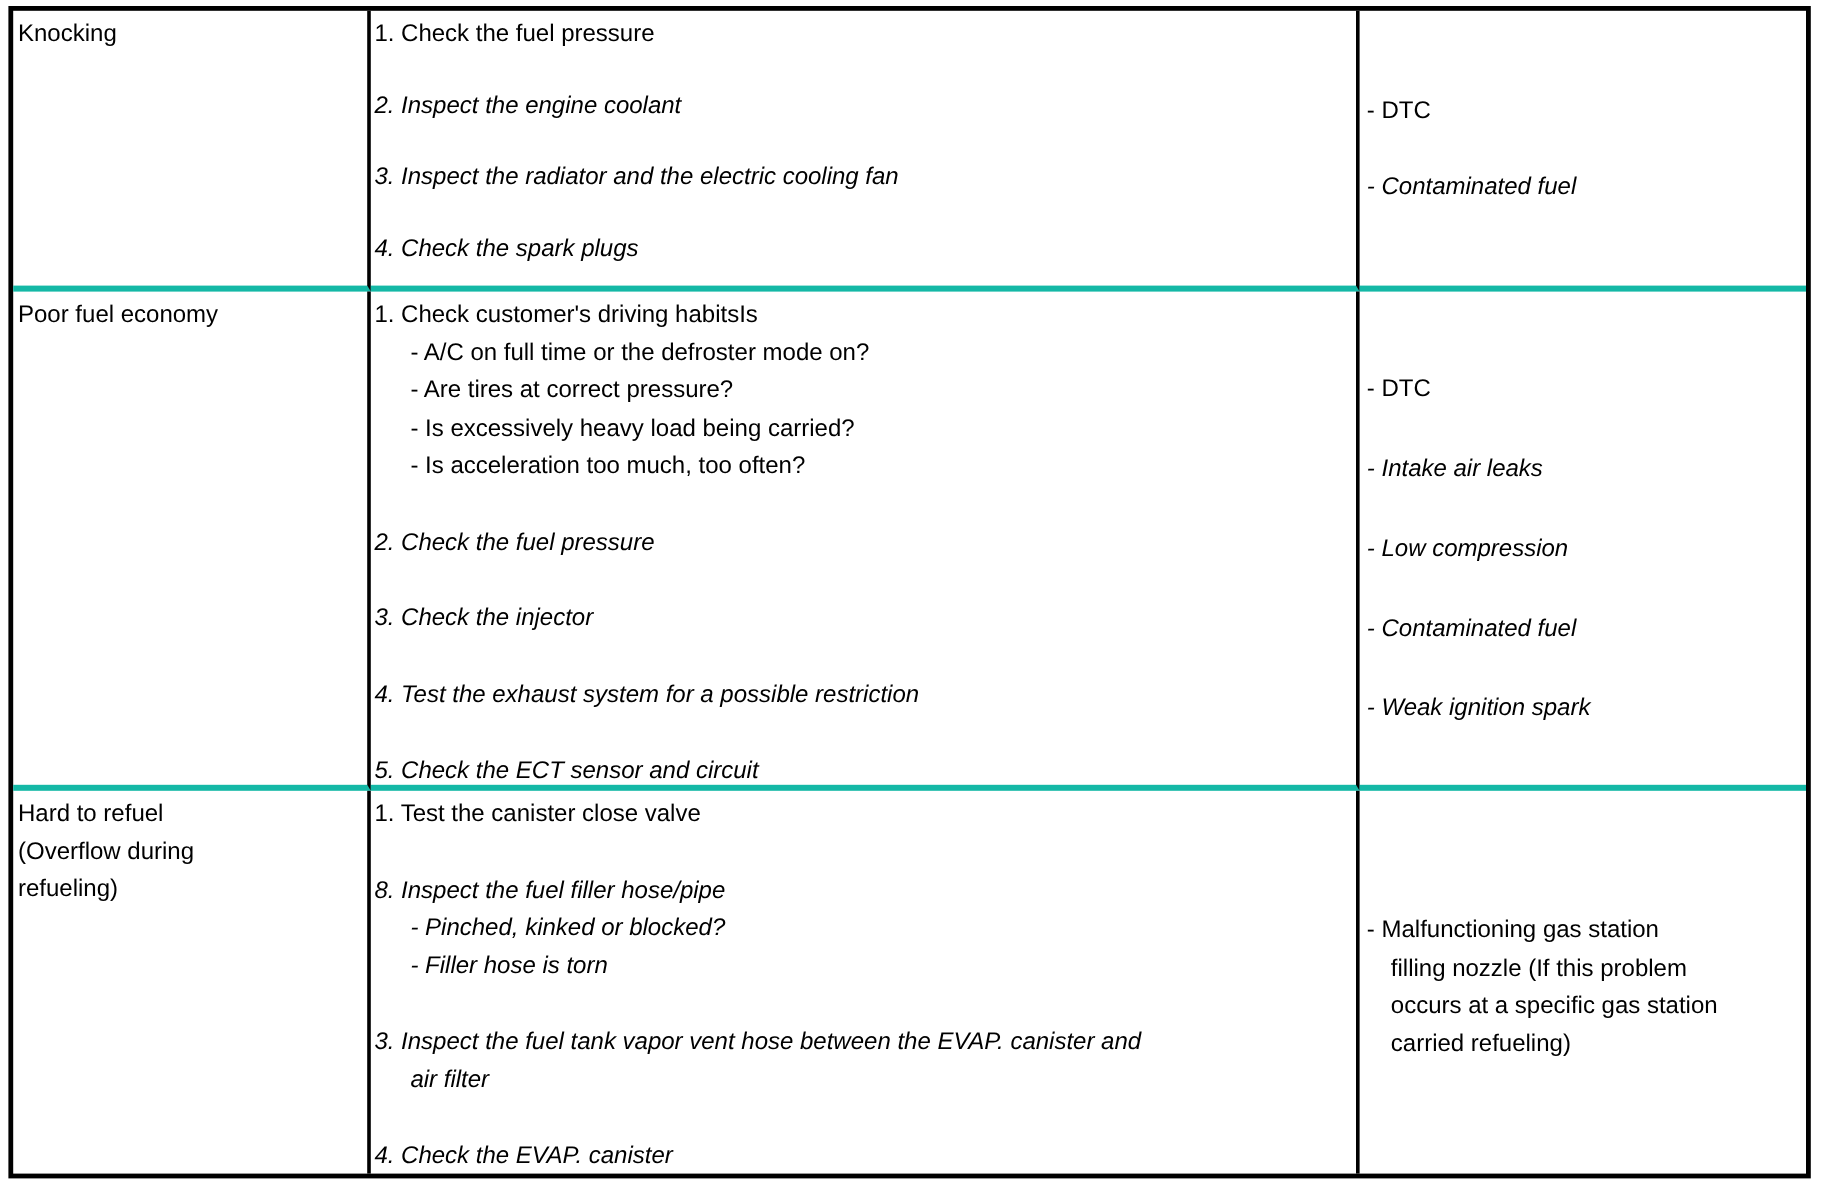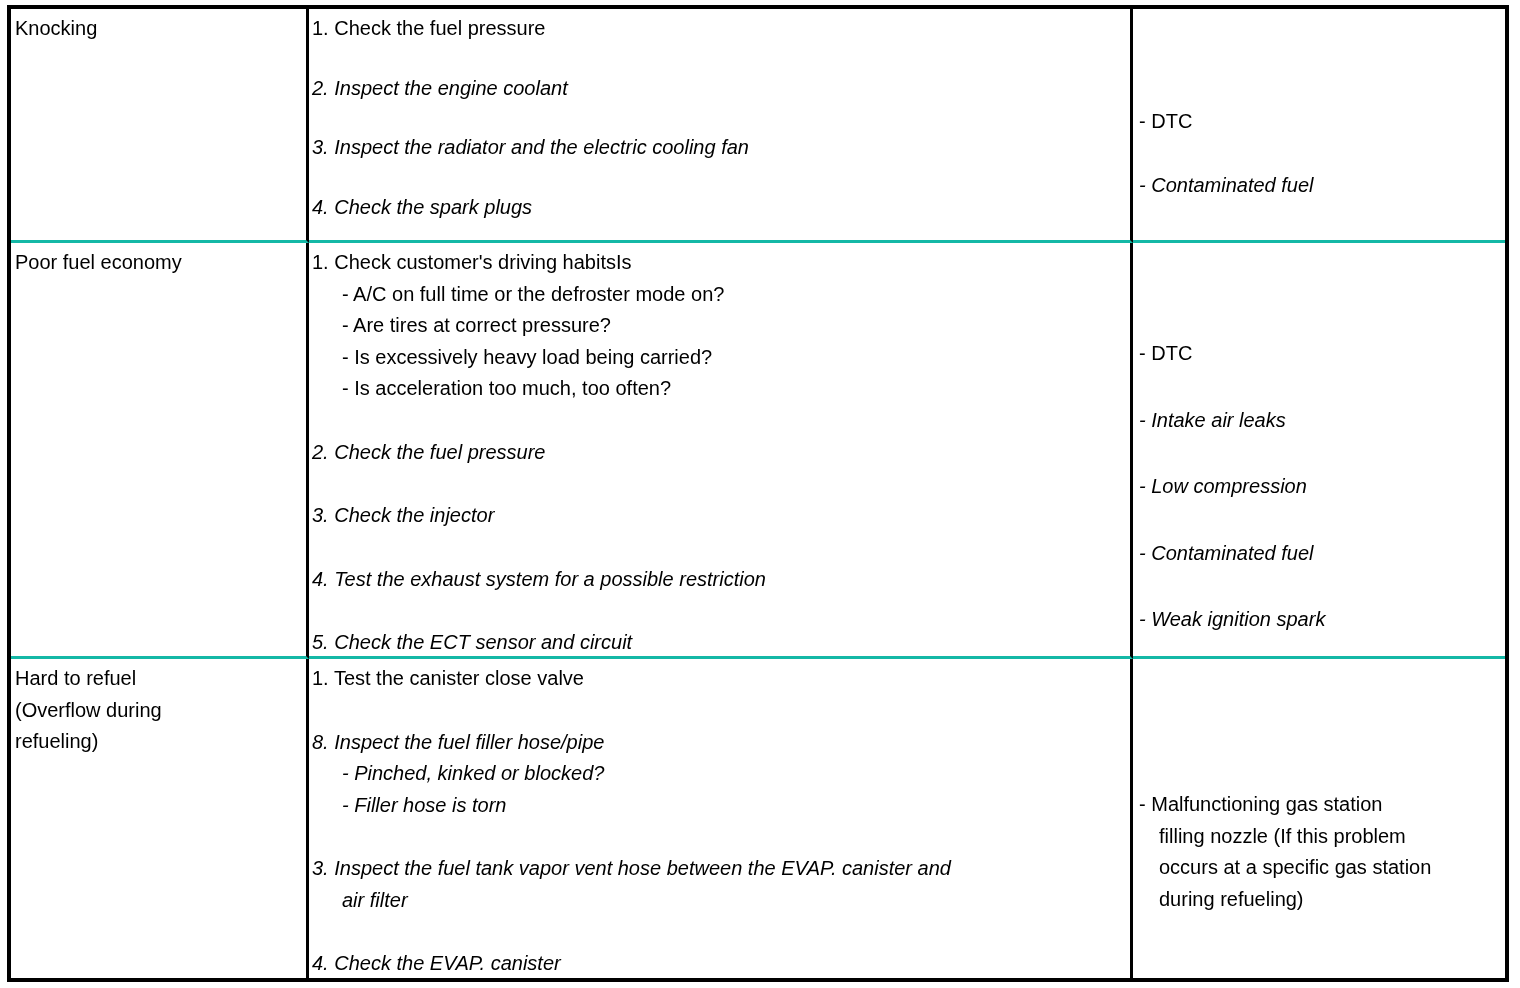--- a/index.html
+++ b/index.html
@@ -24,26 +24,26 @@
     box-sizing: border-box;
     border: 4px solid #000000;
     display: grid;
     grid-template-columns: 298px 824px 1fr;
     grid-template-rows: 234px 416px 1fr;
     background: #ffffff;
   }
   .cell {
     box-sizing: border-box;
     border-right: 3px solid #000000;
-    border-bottom: 3px solid #14b8a6;
+    border-bottom: 5px solid #14b8a6;
     padding: 4px 6px 4px 4px;
     overflow: hidden;
   }
   .cell.col2 { padding-left: 3px; padding-right: 21px; }
-  .cell.col3 { border-right: none; padding-left: 6px; margin-top: 29px; }
+  .cell.col3 { border-right: none; padding-left: 6px; }
   .cell.row3 { border-bottom: none; }
 
   .txt, .item {
     line-height: 31.5px;
     white-space: pre-line;
   }
   .item {
     padding-left: 30px;
     text-indent: -30px;
   }
@@ -112,16 +112,16 @@
 - Pinched, kinked or blocked?
 - Filler hose is torn</div>
     <div class="item">3. Inspect the fuel tank vapor vent hose between the EVAP. canister and
 air filter</div>
     <div class="item">4. Check the EVAP. canister</div>
   </div>
   <div class="cell col3 row3">
     <div class="item">- Malfunctioning gas station
 filling nozzle (If this problem
 occurs at a specific gas station
-during refueling)</div>
+carried refueling)</div>
   </div>
 
 </div>
 
 </body></html>

